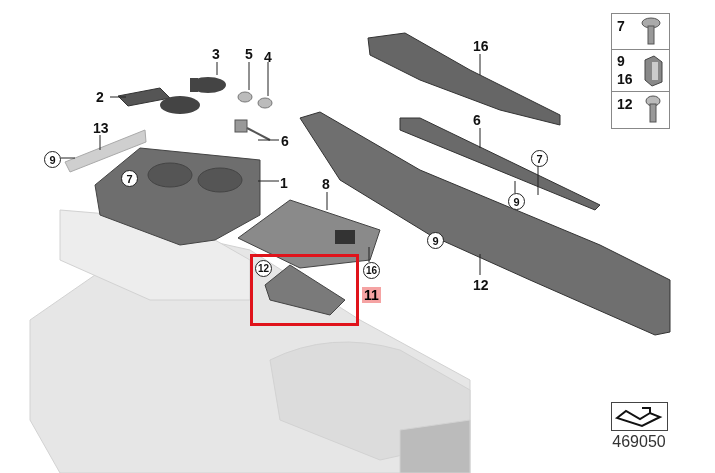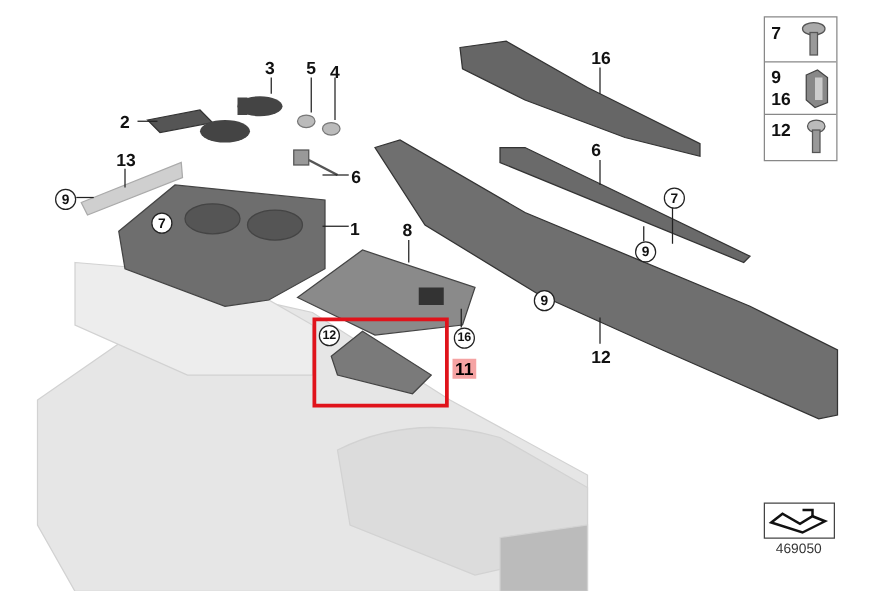--- a/index.html
+++ b/index.html
@@ -6,21 +6,21 @@
   body{width:715px;height:473px;position:relative;overflow:hidden;font-family:"Liberation Sans",sans-serif;}
   #canvas{position:absolute;left:0;top:0;width:715px;height:473px;}
   .lbl{position:absolute;font-weight:bold;font-size:14px;color:#111;line-height:1;white-space:nowrap;}
   .circ{position:absolute;width:17px;height:17px;border:1.5px solid #222;border-radius:50%;background:#fff;font-size:11px;font-weight:bold;display:flex;align-items:center;justify-content:center;color:#111;box-sizing:border-box;}
   .legend{position:absolute;left:611px;top:13px;width:57px;height:114px;border:1px solid #888;background:#fff;}
   .legend .cell{position:absolute;left:0;width:57px;border-bottom:1px solid #888;box-sizing:border-box;}
   .legend .num{position:absolute;left:5px;font-weight:bold;font-size:14px;color:#111;}
   .highlight{position:absolute;left:250px;top:254px;width:109px;height:72px;border:3px solid #e0131b;box-sizing:border-box;}
   .hl-label{position:absolute;left:362px;top:287px;background:#f5a3a3;color:#000000;font-weight:bold;font-size:14px;padding:1px 2px;line-height:1;}
   .docref{position:absolute;left:611px;top:402px;width:55px;height:27px;border:1px solid #444;background:#fff;}
-  .docnum{position:absolute;left:611px;top:433px;width:56px;text-align:center;font-size:11px;color:#333;}
+  .docnum{position:absolute;left:611px;top:433px;width:56px;text-align:center;font-size:16px;color:#333;}
 </style>
 </head>
 <body>
 
 <div id="canvas">
   <svg width="715" height="473" viewBox="0 0 715 473">
 
     <g fill="#e6e6e6" stroke="#d2d2d2">
       <path d="M30 320 L160 230 L250 250 L360 320 L470 380 L470 473 L60 473 L30 420 Z"></path>
       <path d="M60 210 L180 220 L250 260 L250 300 L150 300 L60 260 Z" fill="#ededed"></path>

